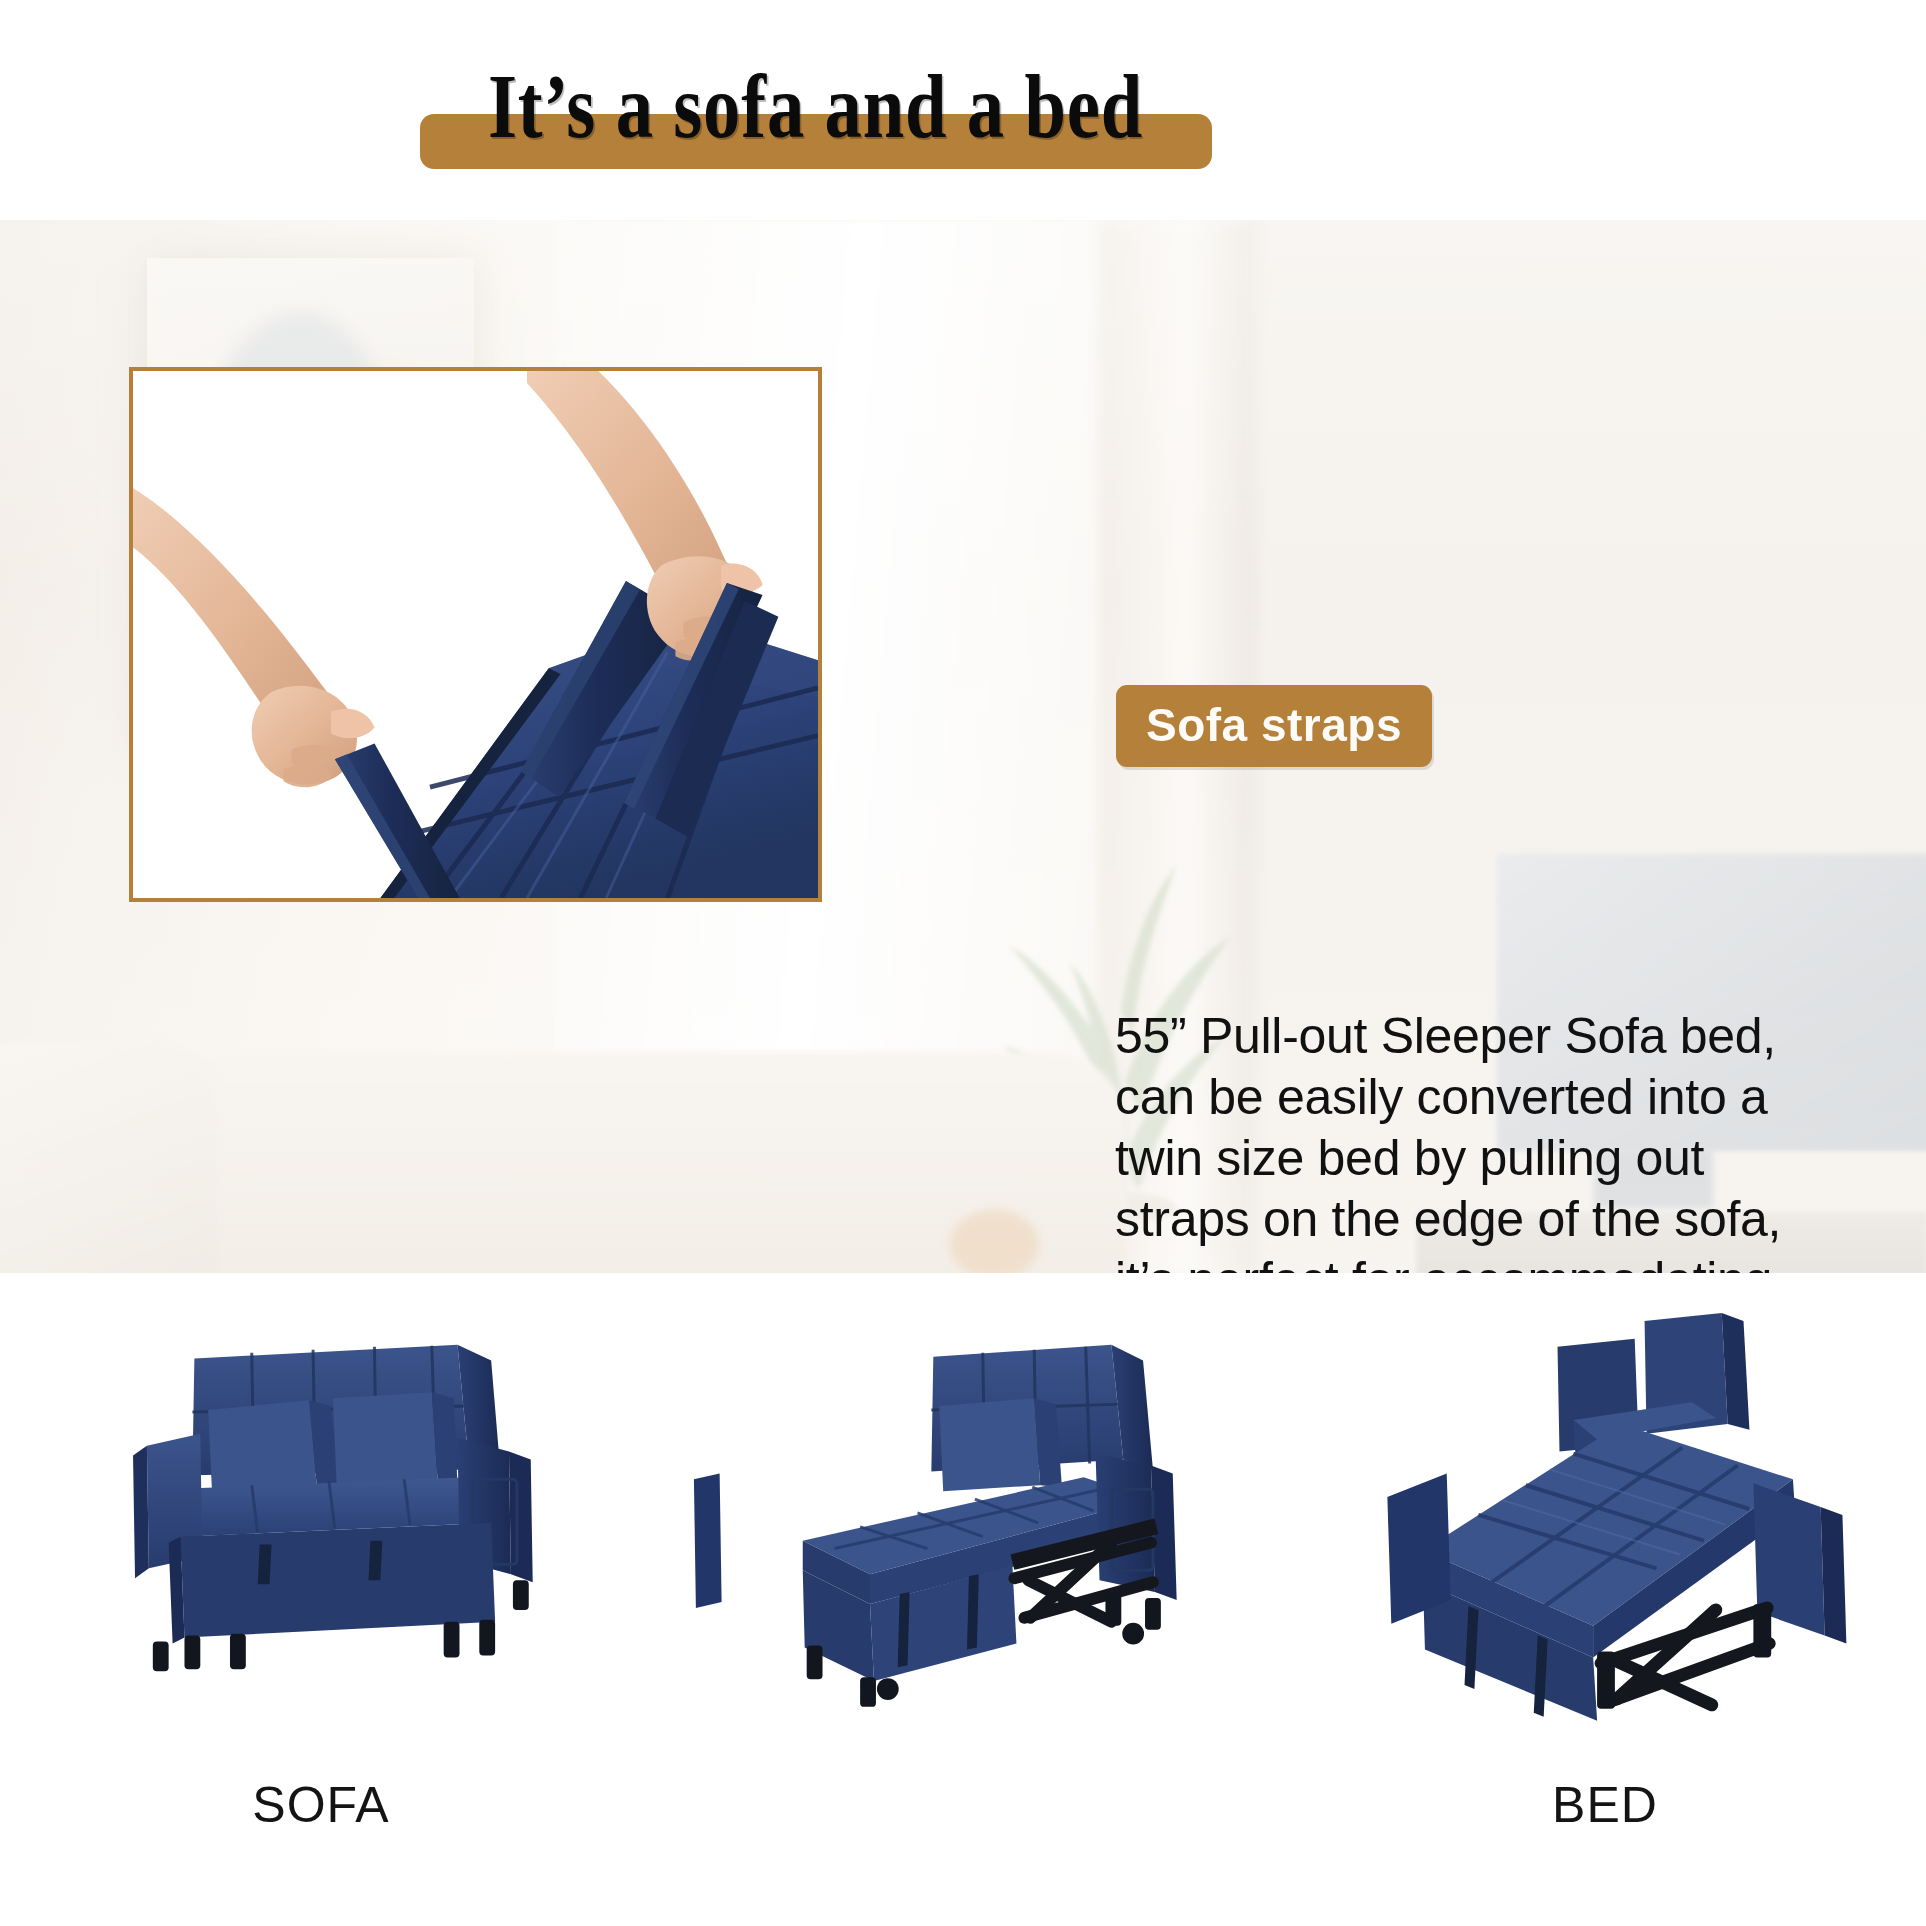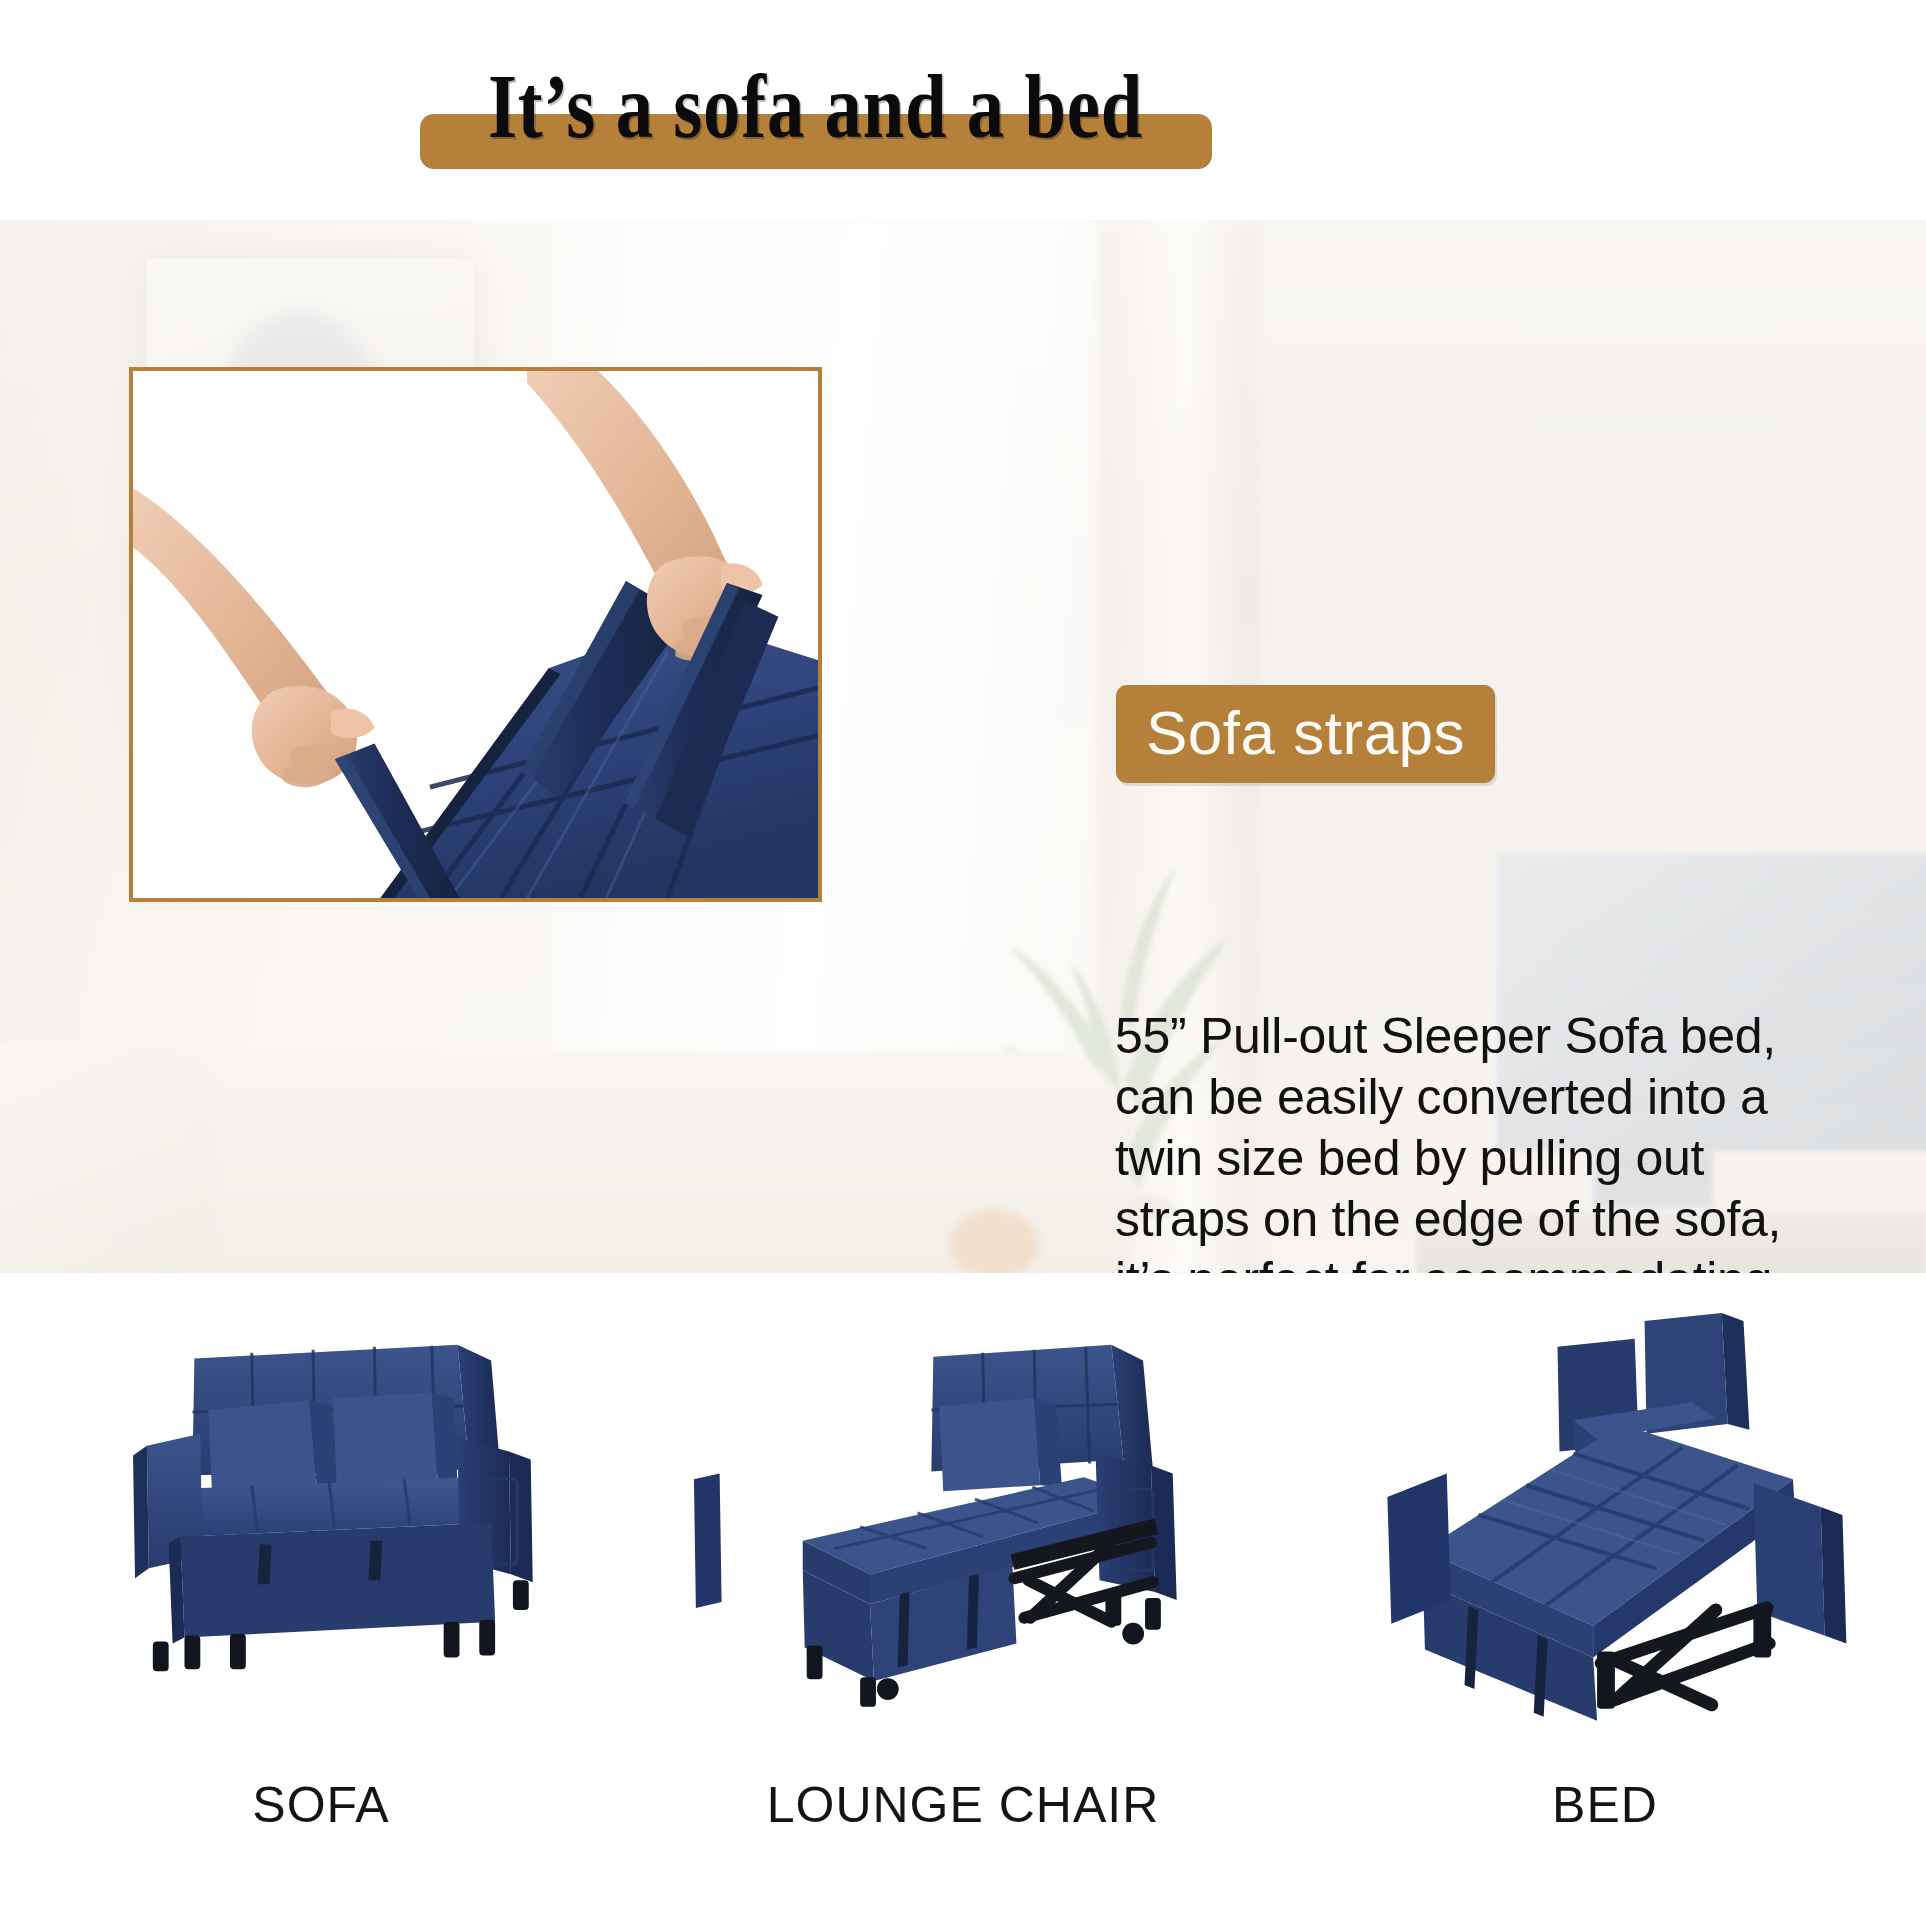--- a/index.html
+++ b/index.html
@@ -121,21 +121,21 @@
     overflow:hidden;
   }
   .photo-inner{position:absolute;inset:0;background:#ffffff;}
 
   
   .badge{
     position:absolute;left:1116px;top:465px;
     padding:17px 30px 19px 30px;border-radius:11px;
     background:#b5803a;
     color:#fdfbf7;
-    font-size:62px;font-weight:normal;line-height:1;
+    font-size:46px;font-weight:bold;line-height:1;
     letter-spacing:0.5px;
     white-space:nowrap;
     box-shadow:2px 3px 0 rgba(0,0,0,.10);
   }
   .body-copy{
     position:absolute;left:1115px;top:786px;width:693px;
     font-size:50px;line-height:61px;color:#111111;
     font-weight:400;
     letter-spacing:-0.3px;
   }
@@ -415,21 +415,20 @@
 
         <g fill="#12161f">
           <rect x="122" y="354" width="16" height="34" rx="4"></rect>
           <rect x="176" y="386" width="16" height="30" rx="4"></rect>
           <rect x="424" y="300" width="16" height="34" rx="4"></rect>
           <rect x="464" y="306" width="16" height="32" rx="4"></rect>
           <circle cx="204" cy="398" r="11"></circle>
           <circle cx="452" cy="342" r="11"></circle>
         </g>
       </svg>
-      <div class="config-label">LOUNGE CHAIR</div>
     </div>
 
     <div class="config">
       <svg class="config-art" viewBox="0 0 560 430">
 
         <path d="M320 26 L398 18 L404 130 L322 140 Z" fill="#2e4479"></path>
         <path d="M398 18 L420 26 L426 136 L404 130 Z" fill="#1e2f5c"></path>
         <path d="M232 52 L310 44 L314 150 L234 158 Z" fill="#273b6d"></path>
 
         <path d="M248 126 L368 108 L392 124 L272 146 Z" fill="#3c548c"></path>

